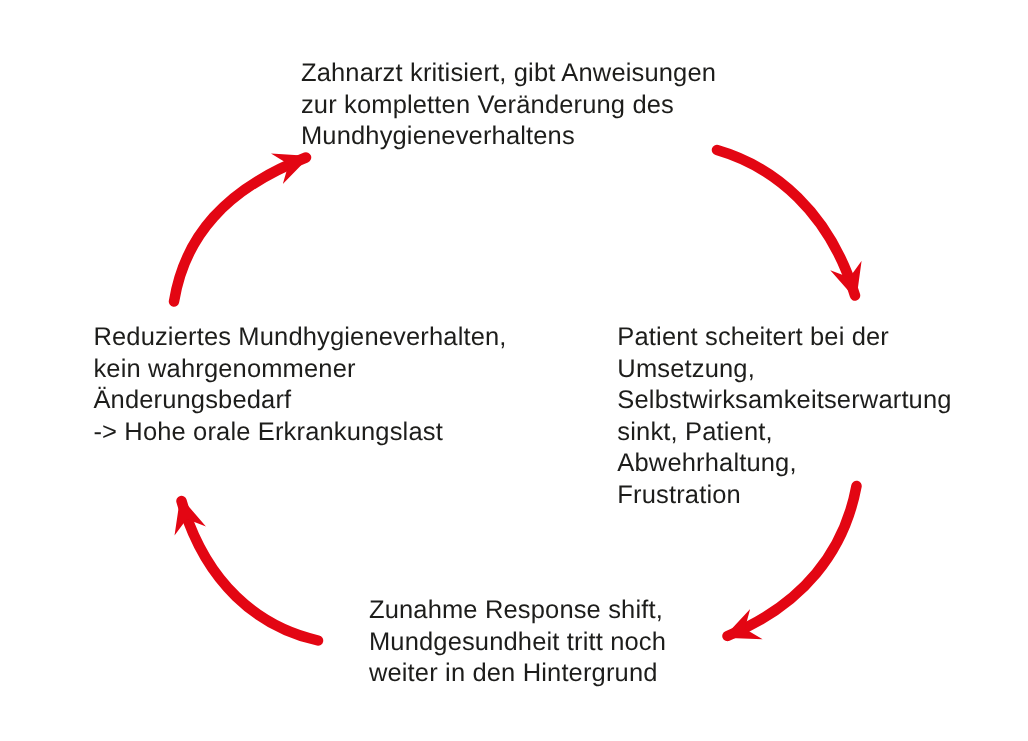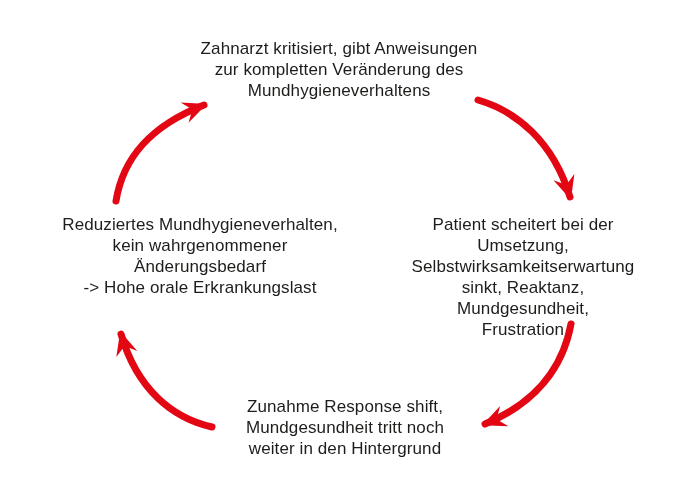--- a/index.html
+++ b/index.html
@@ -28,21 +28,20 @@
     stroke: var(--accent);
     stroke-width: 7;
     stroke-linecap: round;
   }
   .arrowhead-shape {
     fill: var(--accent);
   }
   .node {
     position: absolute;
     transform: translateX(-50%);
-    text-align: center;
     white-space: pre-line;
     color: var(--ink);
     font-size: 17px;
     line-height: 21px;
     letter-spacing: 0.1px;
   }
   .node-top    { left: 339px; top: 38px;  }
   .node-right  { left: 523px; top: 214px; }
   .node-bottom { left: 345px; top: 396px; }
   .node-left   { left: 172px; top: 214px; margin-left: 28px; }
@@ -63,21 +62,21 @@
     <path class="arrow" marker-end="url(#barb-head)" d="M 212 427 C 172 418, 137 389, 121 334"></path>
     <path class="arrow" marker-end="url(#barb-head)" d="M 116 201 C 123 158, 150 126, 204 105"></path>
   </svg>
 
   <div class="node node-top">Zahnarzt kritisiert, gibt Anweisungen
 zur kompletten Veränderung des
 Mundhygieneverhaltens</div>
 
   <div class="node node-right">Patient scheitert bei der Umsetzung,
 Selbstwirksamkeitserwartung
-sinkt, Reaktanz, Mundgesundheit,
+sinkt, Patient, Abwehrhaltung,
 Frustration</div>
 
   <div class="node node-bottom">Zunahme Response shift,
 Mundgesundheit tritt noch
 weiter in den Hintergrund</div>
 
   <div class="node node-left">Reduziertes Mundhygieneverhalten,
 kein wahrgenommener
 Änderungsbedarf
 -&gt; Hohe orale Erkrankungslast</div>

